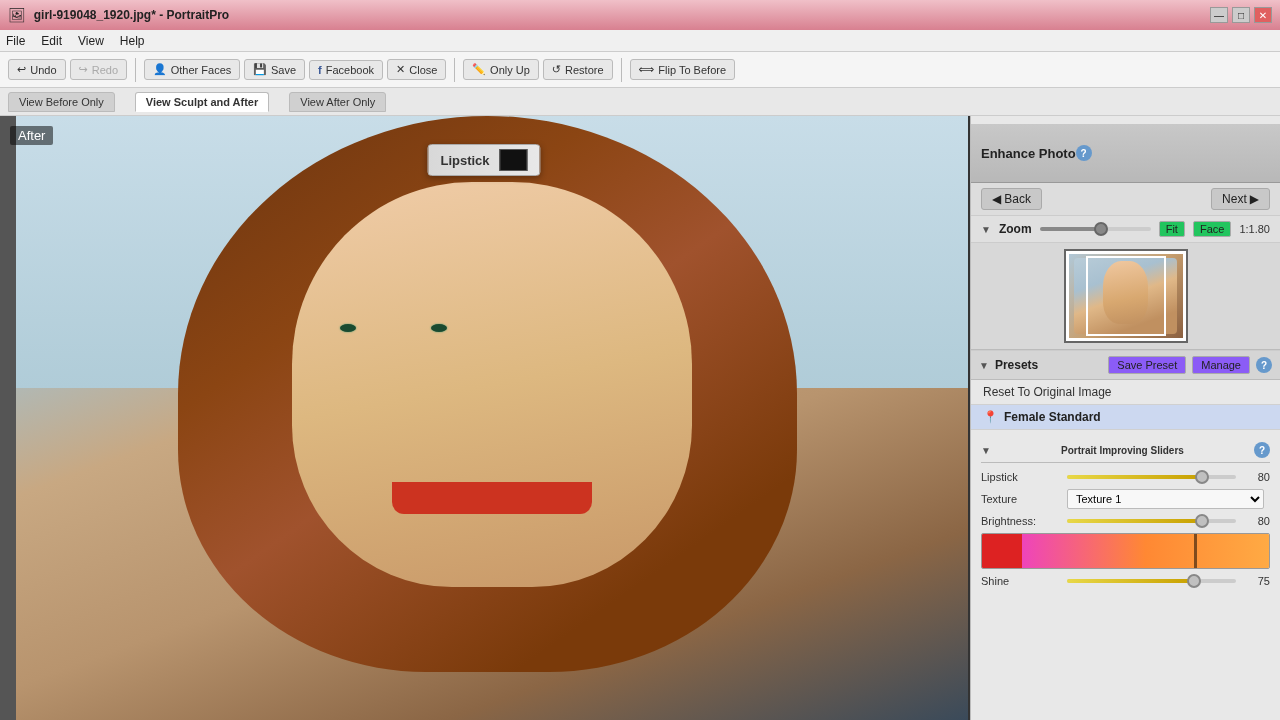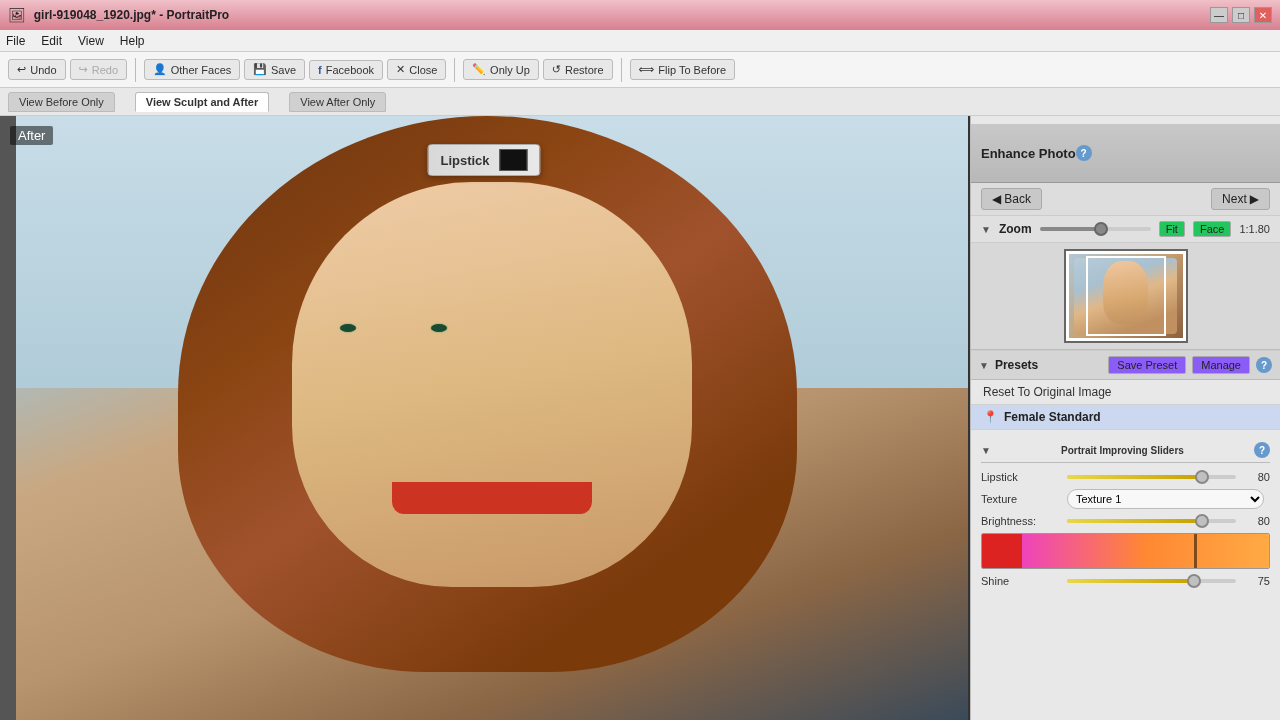--- a/index.html
+++ b/index.html
@@ -391,21 +391,21 @@
       width: 80px;
       font-size: 11px;
       color: #333;
     }
     .texture-select {
       flex: 1;
       padding: 2px 4px;
       font-size: 11px;
       background: #f8f8f8;
       border: 1px solid #bbb;
-      border-radius: 10px;
+      border-radius: 2px;
     }
 
     
     #color-strip {
       margin: 4px 0;
       height: 36px;
       display: flex;
       border: 1px solid #999;
       border-radius: 2px;
       overflow: hidden;

